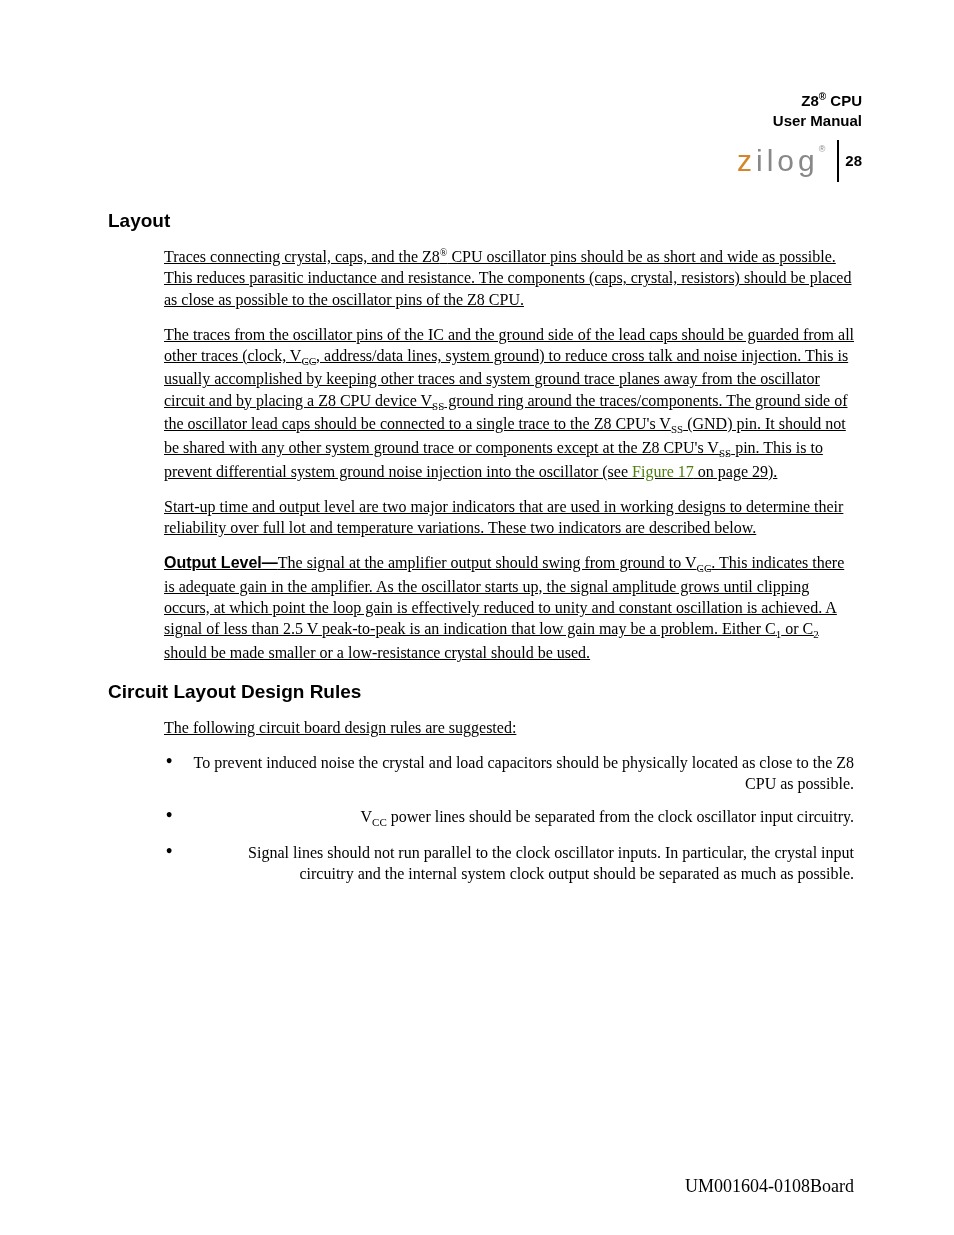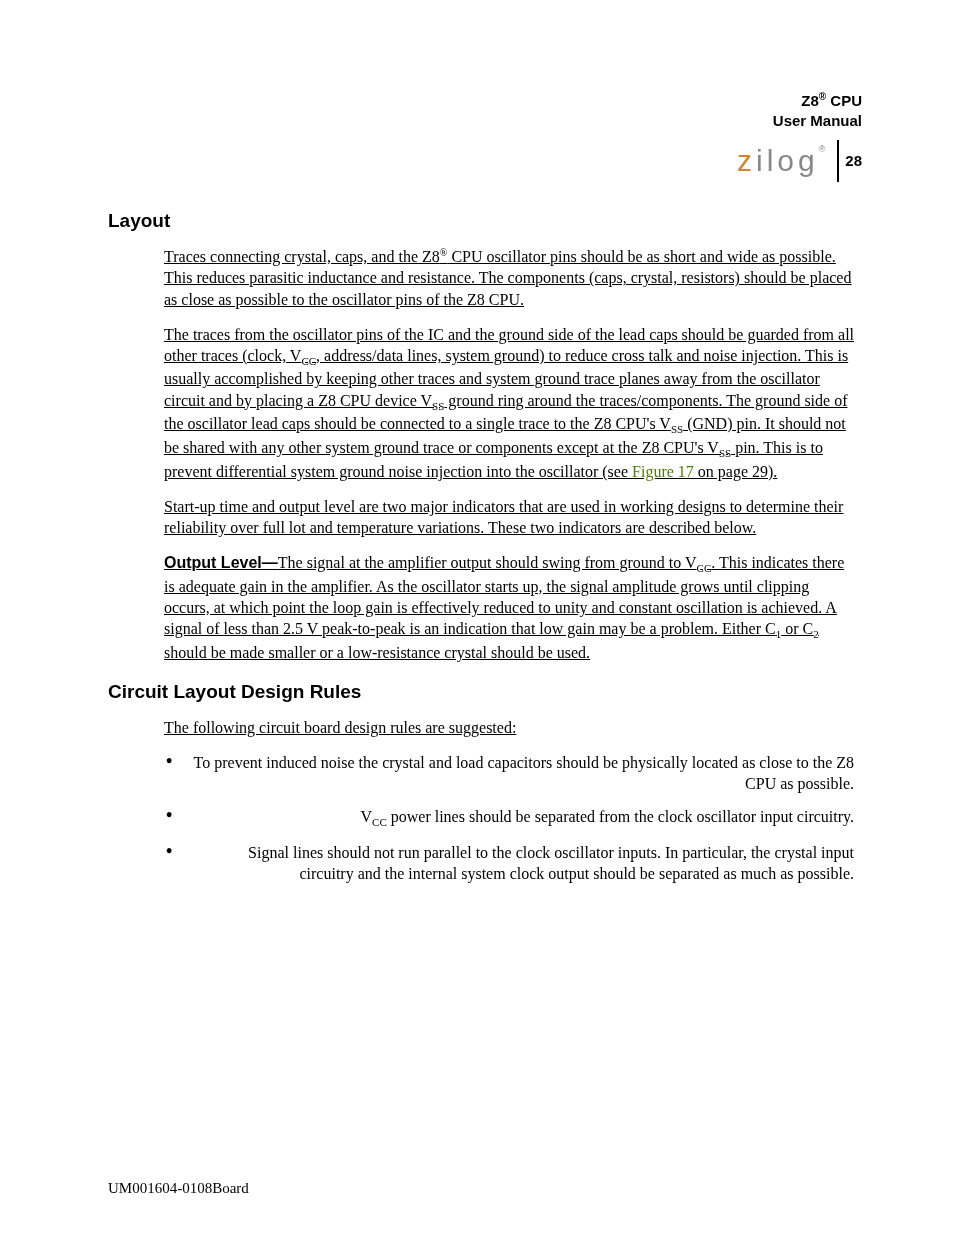--- a/index.html
+++ b/index.html
@@ -100,22 +100,22 @@
       font-size: 18px;
       font-weight: bold;
     }
     ul.bullets li sub { font-size: 11px; }
     .footer {
       position: absolute;
       bottom: 38px;
       left: 108px;
       right: 100px;
       display: flex;
-      justify-content: flex-start;
-      font-size: 15px;
+      justify-content: flex-end;
+      font-size: 18px;
     }
   </style>
 </head>
 <body>
 
 <div class="header">
   <div class="header-title">
     <span>Z8</span><sup>®</sup><span> CPU</span><br>
     <span>User Manual</span>
   </div>

